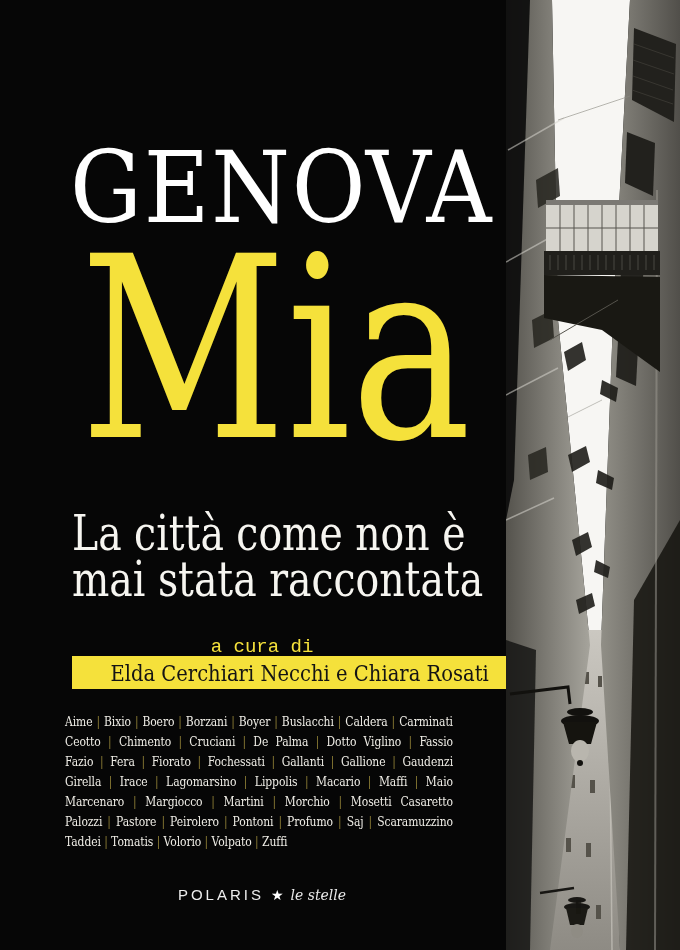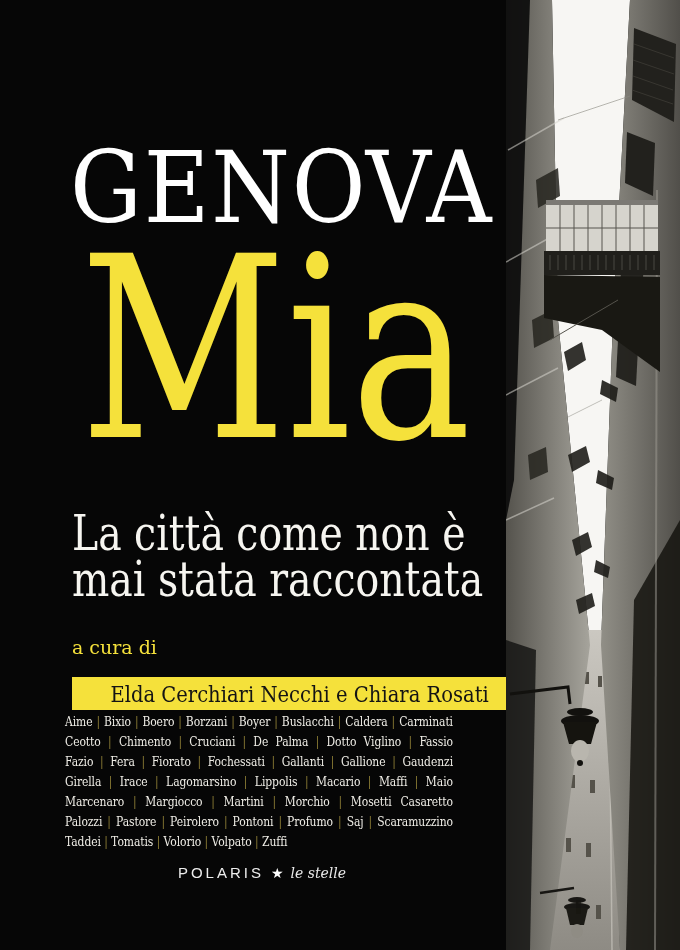--- a/index.html
+++ b/index.html
@@ -18,42 +18,42 @@
     left:80px; top:224px; font-size:252px; line-height:1;
     color:var(--yellow,#f5e13b);
     transform:scaleX(0.8); transform-origin:left top; white-space:nowrap;
   }
   .tagline {
     left:72px; top:510px; font-size:48px; line-height:46px;
     color:#f6f5f0; transform:scaleX(0.82); transform-origin:left top;
     white-space:nowrap;
   }
   .curated {
-    left:72px; top:636px; width:380px; 
-    font-size:19px; color:var(--yellow,#f5e13b);
+    left:72px; top:636px; width:380px; text-align:center;
+    font-size:19px; color:var(--yellow,#f5e13b);font-family:Liberation Mono, monospace;
   }
   .editors-bar {
-    left:72px; top:677px; width:456px; height:33px;
+    left:72px; top:656px; width:456px; height:33px;
     background:var(--yellow,#f5e13b);
     display:flex; align-items:center; justify-content:center;
   }
   .editors-bar span {
     font-size:23px; color:var(--bar-text,#141414);
     transform:scaleX(0.85); white-space:nowrap;
   }
   .names {
     left:65px; top:712px; width:450px;
     transform:scaleX(0.862); transform-origin:left top;
     font-size:12.5px; line-height:20px; letter-spacing:-0.1px;
     color:var(--names-color,#efede6); text-align:justify;
   }
   .names-line.just { text-align-last:justify; }
   .names .sep { color:var(--sep,#8f7f36); }
   .publisher {
-    left:0; top:864px; width:524px;
+    left:0; top:886px; width:524px;
     display:flex; align-items:center; justify-content:center; gap:7px;
   }
   .publisher .pname {
     font-family:"Liberation Sans", sans-serif; font-size:15px;
     letter-spacing:3px; color:#ededed;
   }
   .publisher .star { font-size:14px; color:#ffffff; line-height:1; }
   .publisher .ptag {
     font-family:"DejaVu Serif", serif; font-style:italic;
     font-size:14px; color:#e9e9e9;

